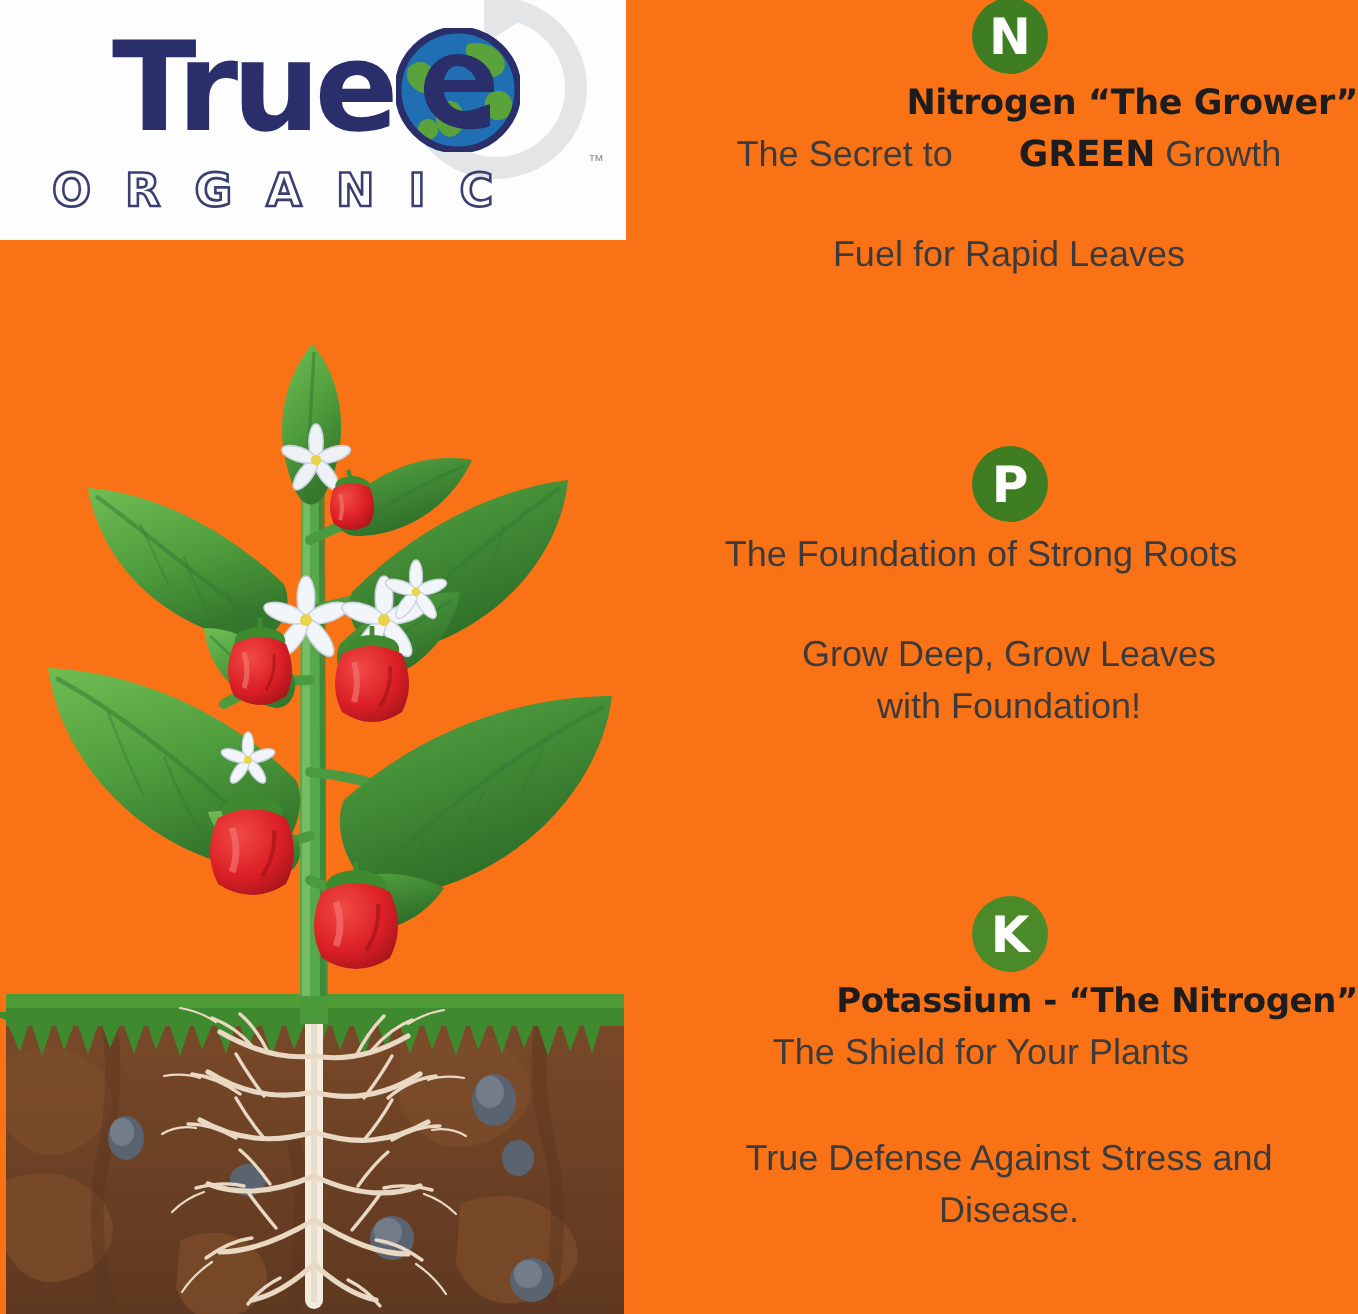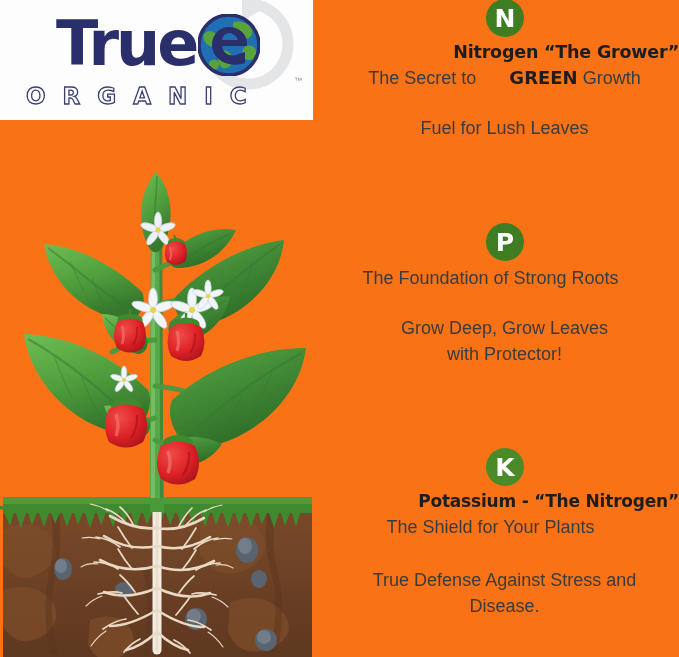--- a/index.html
+++ b/index.html
@@ -480,33 +480,33 @@
   <div id="right-col">
 
     <div class="nutrient-block" id="block-nitrogen">
       <svg class="badge" viewBox="0 0 40 40">
         <circle cx="20" cy="20" r="19" fill="#3f7d23"></circle>
         <text x="20" y="29" text-anchor="middle" font-family="DejaVu Sans, sans-serif" font-size="25" font-weight="bold" fill="#ffffff">N</text>
       </svg>
       <div class="n-title">Nitrogen  “The Grower”</div>
       <div class="n-sub"><span>The Secret to </span><b>GREEN</b><span> Growth</span></div>
       <div class="n-tag-wrap">
-        <span class="n-tag n-tag-line">Fuel for Lush Leaves</span>
+        <span class="n-tag n-tag-line">Fuel for Rapid Leaves</span>
       </div>
     </div>
 
     <div class="nutrient-block" id="block-phosphorus">
       <svg class="badge" viewBox="0 0 40 40">
         <circle cx="20" cy="20" r="19" fill="#3f7d23"></circle>
         <text x="20" y="29" text-anchor="middle" font-family="DejaVu Sans, sans-serif" font-size="25" font-weight="bold" fill="#ffffff">P</text>
       </svg>
       <div class="n-sub"><span>The Foundation of Strong Roots</span><b></b><span></span></div>
       <div class="n-tag-wrap">
         <span class="n-tag n-tag-line">Grow Deep, Grow Leaves</span>
-        <span class="n-tag n-tag-line">with Protector!</span>
+        <span class="n-tag n-tag-line">with Foundation!</span>
       </div>
     </div>
 
     <div class="nutrient-block" id="block-potassium">
       <svg class="badge" viewBox="0 0 40 40">
         <circle cx="20" cy="20" r="19" fill="#4a8a28"></circle>
         <text x="20" y="29" text-anchor="middle" font-family="DejaVu Sans, sans-serif" font-size="25" font-weight="bold" fill="#ffffff">K</text>
       </svg>
       <div class="n-title">Potassium - “The Nitrogen”</div>
       <div class="n-sub"><span>The Shield for Your Plants</span><b></b><span></span></div>

